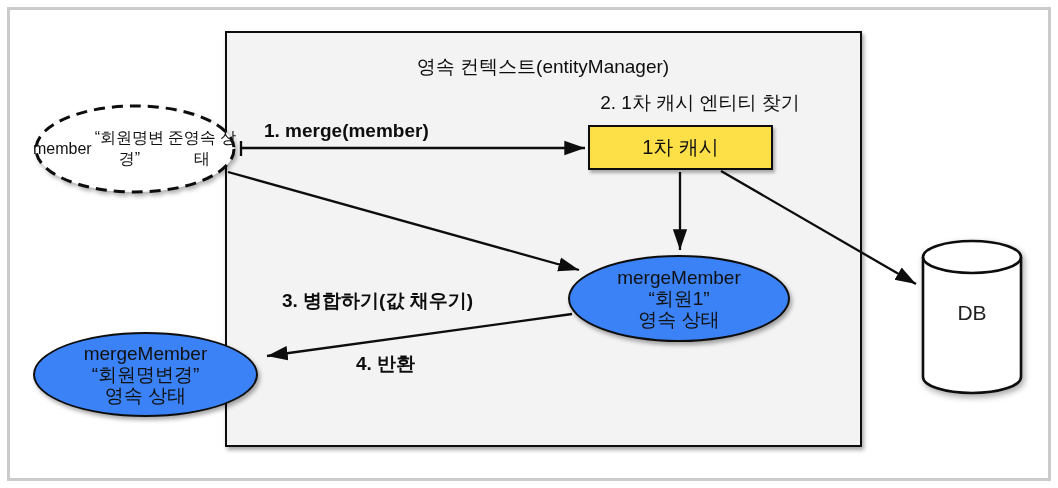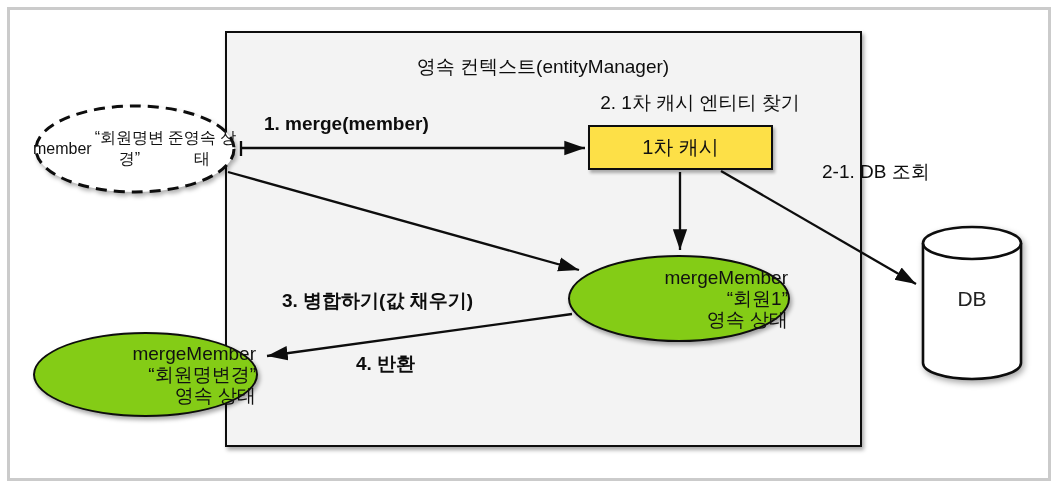--- a/index.html
+++ b/index.html
@@ -12,39 +12,39 @@
     position:absolute;left:7px;top:7px;right:7px;bottom:7px;
     border:3px solid #cbcbcb;background:transparent;z-index:0;
   }
   .context-rect{
     position:absolute;left:225px;top:31px;width:637px;height:416px;
     background:#f3f3f3;border:2.5px solid #0d0d0d;box-sizing:border-box;
     box-shadow:2px 3px 4px rgba(0,0,0,0.35);z-index:1;
   }
   #arrow-layer{position:absolute;left:0;top:0;width:1058px;height:488px;z-index:2;}
   .node{
-    position:absolute;display:flex;flex-direction:column;align-items:flex-end;justify-content:center;
-    background:#84cc16;border:2.5px solid #0d0d0d;box-sizing:border-box;z-index:3;
+    position:absolute;display:flex;flex-direction:column;align-items:center;justify-content:center;
+    background:#3b82f6;border:2.5px solid #0d0d0d;box-sizing:border-box;z-index:3;
     text-align:center;
   }
   .ellipse{border-radius:50%;box-shadow:2px 3px 4px rgba(0,0,0,0.35);}
   .node .ln{font-size:19px;line-height:21px;white-space:nowrap;}
   .cache-box{
     position:absolute;left:588px;top:125px;width:185px;height:45px;
     background:#fde047;border:2.5px solid #0d0d0d;box-sizing:border-box;z-index:3;
     display:flex;align-items:center;justify-content:center;
     box-shadow:2px 3px 3px rgba(0,0,0,0.3);font-size:20px;
   }
   .dashed-wrap{position:absolute;left:33px;top:103px;width:204px;height:92px;z-index:3;}
   .dashed-wrap svg{position:absolute;left:0;top:0;filter:drop-shadow(2px 3px 2px rgba(0,0,0,0.3));}
   .dashed-text{
     position:absolute;left:0;top:0;width:100%;height:100%;
     display:flex;align-items:center;justify-content:center;text-align:center;
   }
-  .cyl-wrap{position:absolute;left:920px;top:225px;width:104px;height:158px;z-index:3;}
+  .cyl-wrap{position:absolute;left:920px;top:239px;width:104px;height:158px;z-index:3;}
   .cyl-wrap svg{filter:drop-shadow(2px 3px 3px rgba(0,0,0,0.35));}
   .cyl-label{
     position:absolute;left:0;top:62px;width:104px;text-align:center;
     font-size:21px;color:#222;
   }
   .lbl{position:absolute;z-index:4;font-size:19px;white-space:nowrap;color:#0d0d0d;}
   .bold{font-weight:bold;}
   .centered{transform:translateX(-50%);text-align:right;}
 </style>
 </head>
@@ -70,23 +70,22 @@
 
     <line x1="721" y1="171" x2="916" y2="284" stroke="#0d0d0d" stroke-width="2.3" marker-end="url(#ah)"></line>
 
     <line x1="228" y1="172" x2="579" y2="270" stroke="#0d0d0d" stroke-width="2.3" marker-end="url(#ah)"></line>
 
     <line x1="572" y1="314" x2="267" y2="356" stroke="#0d0d0d" stroke-width="2.3" marker-end="url(#ah)"></line>
   </svg>
 
   <div class="lbl centered" style="left:543px;top:54px;">영속 컨텍스트(entityManager)</div>
 
-  <div class="lbl bold" style="left:264px;top:113px;">1. merge(member)</div>
+  <div class="lbl bold" style="left:264px;top:120px;">1. merge(member)</div>
   <div class="lbl centered" style="left:700px;top:90px;">2. 1차 캐시 엔티티 찾기</div>
-  <div class="lbl" style="left:822px;top:159px;">2-1. DB 조회</div>
   <div class="lbl bold" style="left:282px;top:245px;margin-top:43px;">3. 병합하기(값 채우기)</div>
   <div class="lbl" style="left:356px;top:351px;font-weight:bold;">4. 반환</div>
 
   <div class="dashed-wrap">
     <svg width="204" height="92" viewBox="0 0 204 92">
       <ellipse cx="102" cy="46" rx="99" ry="43" fill="#ffffff" stroke="#0d0d0d" stroke-width="3" stroke-dasharray="11 7"></ellipse>
     </svg>
     <div class="dashed-text">
       <span class="ln">member</span>
       <span class="ln">“회원명변경”</span>

